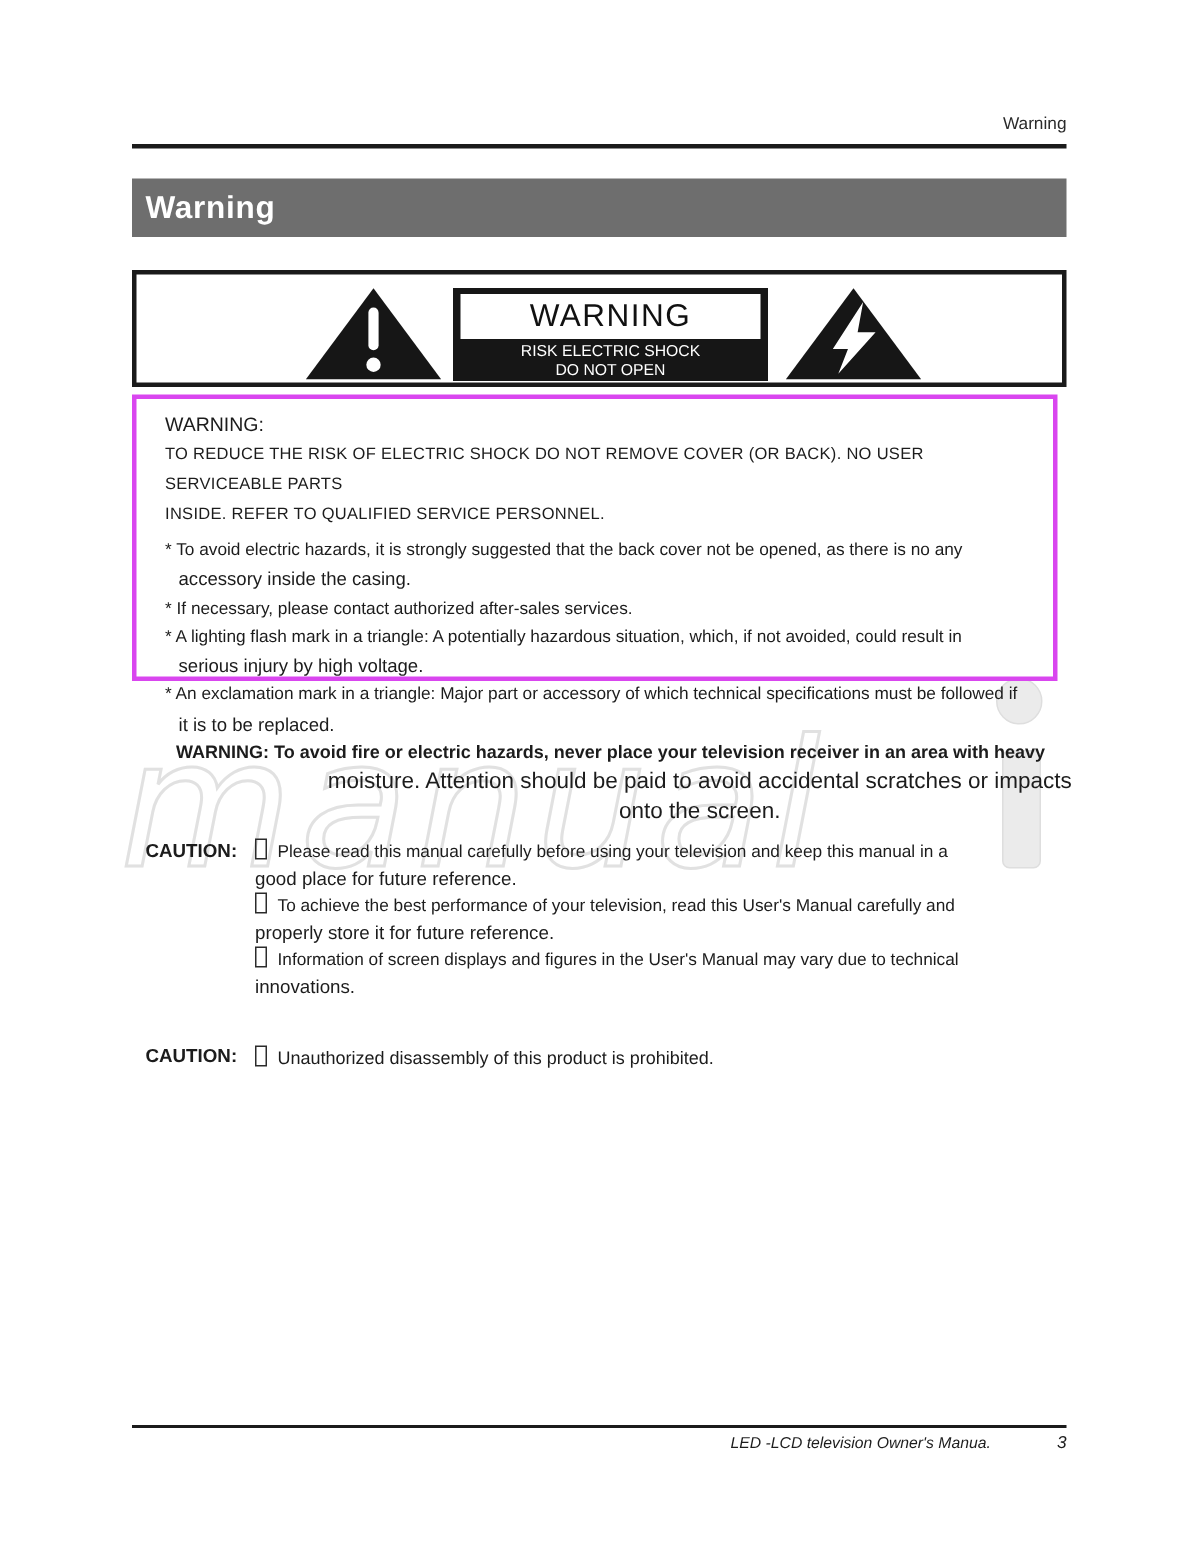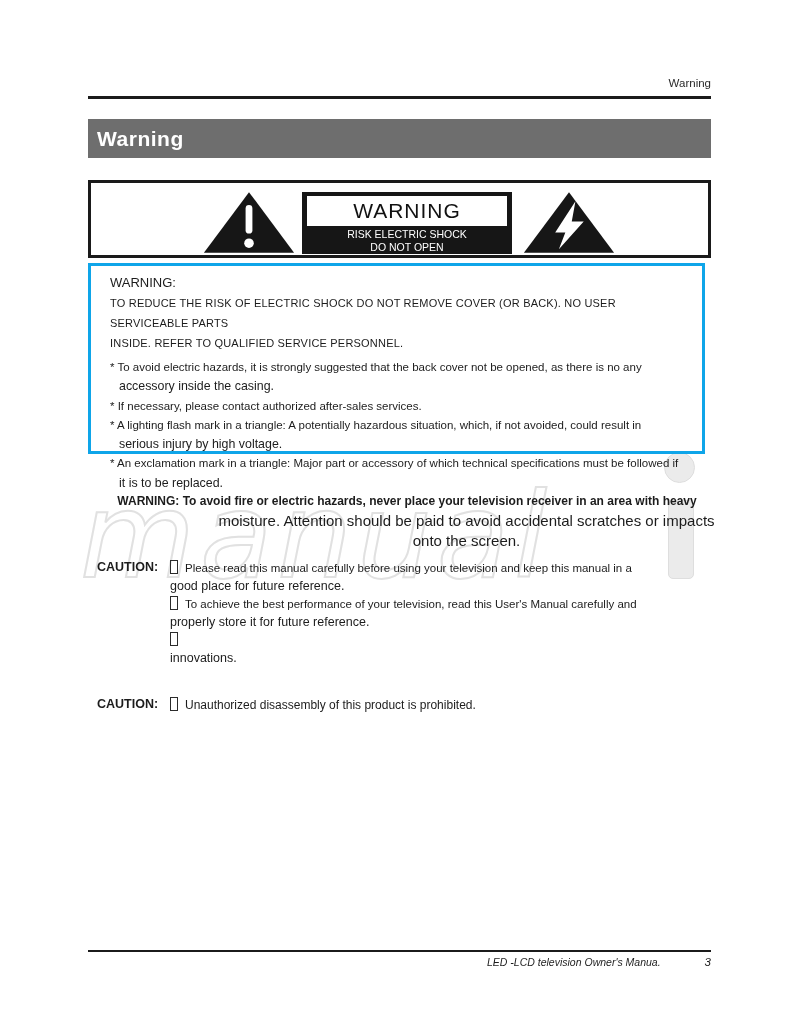--- a/index.html
+++ b/index.html
@@ -21,21 +21,21 @@
   .tri{position:absolute;top:8px;width:92px;height:63px;}
   .tri-left{left:112px;}
   .tri-right{left:432px;}
   .warn-plate{position:absolute;left:211px;top:9px;width:210px;height:62px;background:#161616;}
   .warn-plate-inner{margin:4px 5px 0 5px;background:#ffffff;height:30px;
     display:flex;align-items:center;justify-content:center;}
   .warn-plate-title{font-size:21px;color:#111;letter-spacing:1px;}
   .warn-plate-sub{color:#ffffff;font-size:10.5px;text-align:center;line-height:13px;margin-top:2px;}
   
   .notice-box{position:absolute;left:88px;top:263px;width:617px;height:191px;
-    border:3px solid #0ea5e9;background:transparent;box-sizing:border-box;
+    border:3px solid #d946ef;background:transparent;box-sizing:border-box;
     padding:7px 14px 0 19px;}
   .notice-heading{font-size:13px;line-height:20px;}
   .notice-caps{font-size:11px;line-height:20px;letter-spacing:.2px;}
   .notice-bullets{margin-top:5px;}
   .nb-l1{font-size:11.5px;line-height:19.3px;}
   .nb-l2{font-size:12.4px;line-height:19.3px;margin-left:9px;}
   
   .watermark{position:absolute;left:0;top:0;width:800px;height:884px;z-index:0;pointer-events:none;font-style:italic;}
   .wm-text{position:absolute;left:80px;top:467px;font-size:118px;letter-spacing:5px;
     color:transparent;-webkit-text-stroke:2px #e1e1e1;font-family:"DejaVu Sans", sans-serif;}
@@ -136,21 +136,21 @@
     <div class="caution1-items">
       <div>
         <div class="c-l1"><span class="tofu"></span><span>Please read this manual carefully before using your television and keep this manual in a</span></div>
         <div class="c-l2">good place for future reference.</div>
       </div>
       <div>
         <div class="c-l1"><span class="tofu"></span><span>To achieve the best performance of your television, read this User's Manual carefully and</span></div>
         <div class="c-l2">properly store it for future reference.</div>
       </div>
       <div>
-        <div class="c-l1"><span class="tofu"></span></div>
+        <div class="c-l1"><span class="tofu"></span><span>Information of screen displays and figures in the User's Manual may vary due to technical</span></div>
         <div class="c-l2">innovations.</div>
       </div>
     </div>
 
     <div class="caution-label" style="top:697px;">CAUTION:</div>
     <div class="caution2-line">
       <span class="tofu"></span><span>Unauthorized disassembly of this product is prohibited.</span>
     </div>
 
     <div class="footer-rule"></div>

